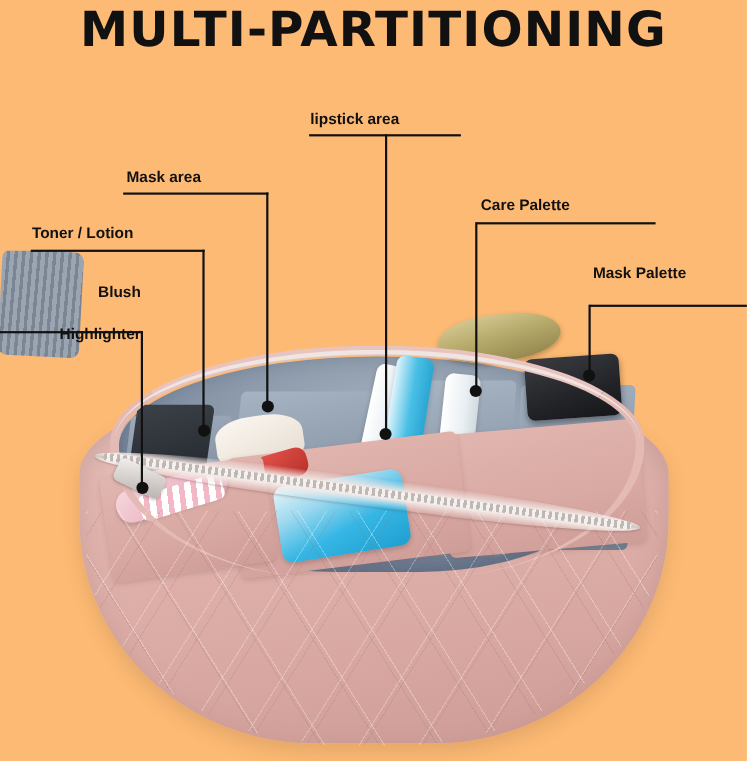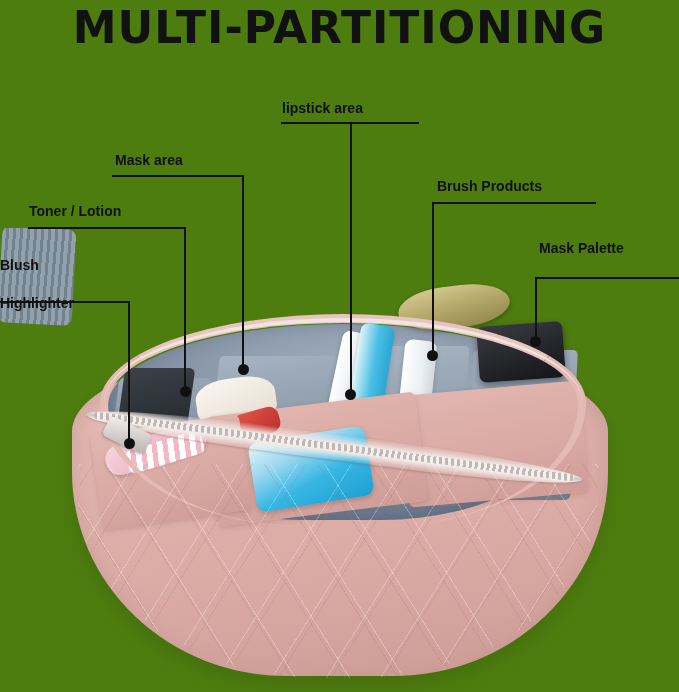--- a/index.html
+++ b/index.html
@@ -1,30 +1,30 @@
 <!DOCTYPE html>
 <html><head>
 <meta charset="utf-8">
 <title>Multi-Partitioning Cosmetic Bag</title>
 <style>
   html,body{margin:0;padding:0;background:#ffffff;}
   body{width:679px;height:692px;position:relative;overflow:hidden;
        font-family:"Liberation Sans","DejaVu Sans",sans-serif;}
-  #stage{position:absolute;left:0;top:0;width:679px;height:692px;background:#4d7c0f;}
+  #stage{position:absolute;left:0;top:0;width:679px;height:692px;background:#fdba74;}
 
   
   .title{position:absolute;left:0;top:2px;width:679px;text-align:center;
          font-family:"DejaVu Sans","Liberation Sans",sans-serif;
          font-size:44px;font-weight:700;letter-spacing:1px;color:#111;
          white-space:nowrap;}
 
   
   .lbl{position:absolute;color:#111;font-weight:700;font-size:14px;
        line-height:25px;white-space:nowrap;}
-  .lbl.two{line-height:38px;text-align:left;white-space:normal;}
+  .lbl.two{line-height:38px;text-align:right;white-space:normal;}
   .uline{position:absolute;background:#111;height:2px;}
   .leader{position:absolute;background:#111;width:2px;}
   .dot{position:absolute;width:11px;height:11px;border-radius:50%;background:#111;}
 
   
   .photo{position:absolute;left:0;top:228px;width:679px;height:464px;overflow:hidden;}
 
   .bagbody{position:absolute;left:72px;top:118px;width:536px;height:330px;
     border-radius:46% 46% 40% 40% / 26% 26% 62% 62%;
     background:
@@ -195,21 +195,21 @@
   <div class="dot" style="left:180px;top:386px;"></div>
 
   <div class="lbl two" style="left:0px;top:246px;width:128px;">
     <span>Blush</span><br>
     <span>Highlighter</span>
   </div>
   <div class="uline" style="left:0px;top:301px;width:130px;"></div>
   <div class="leader" style="left:128px;top:301px;height:142px;"></div>
   <div class="dot" style="left:124px;top:438px;"></div>
 
-  <div class="lbl" style="left:437px;top:174px;">Brush Products</div>
+  <div class="lbl" style="left:437px;top:174px;">Care Palette</div>
   <div class="uline" style="left:433px;top:202px;width:163px;"></div>
   <div class="leader" style="left:432px;top:202px;height:155px;"></div>
   <div class="dot" style="left:427px;top:350px;"></div>
 
   <div class="lbl" style="left:539px;top:236px;">Mask Palette</div>
   <div class="uline" style="left:536px;top:277px;width:143px;"></div>
   <div class="leader" style="left:535px;top:277px;height:66px;"></div>
   <div class="dot" style="left:530px;top:336px;"></div>
 
 </div>

